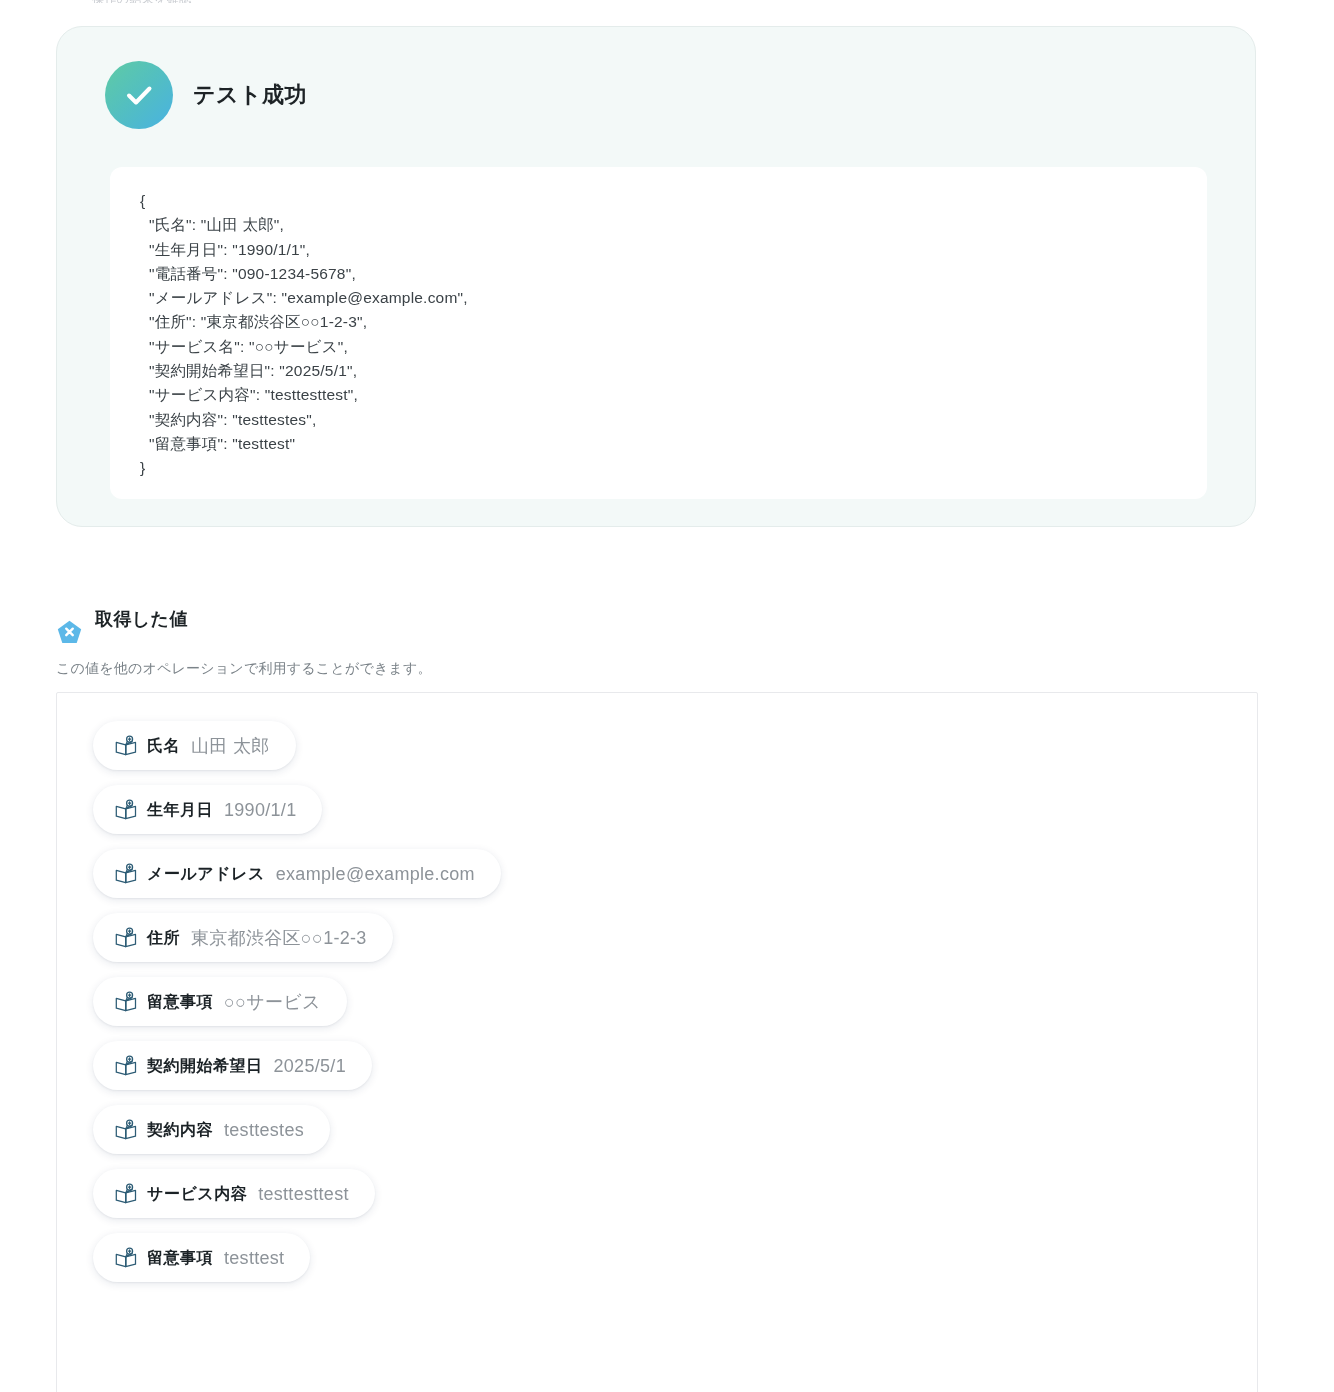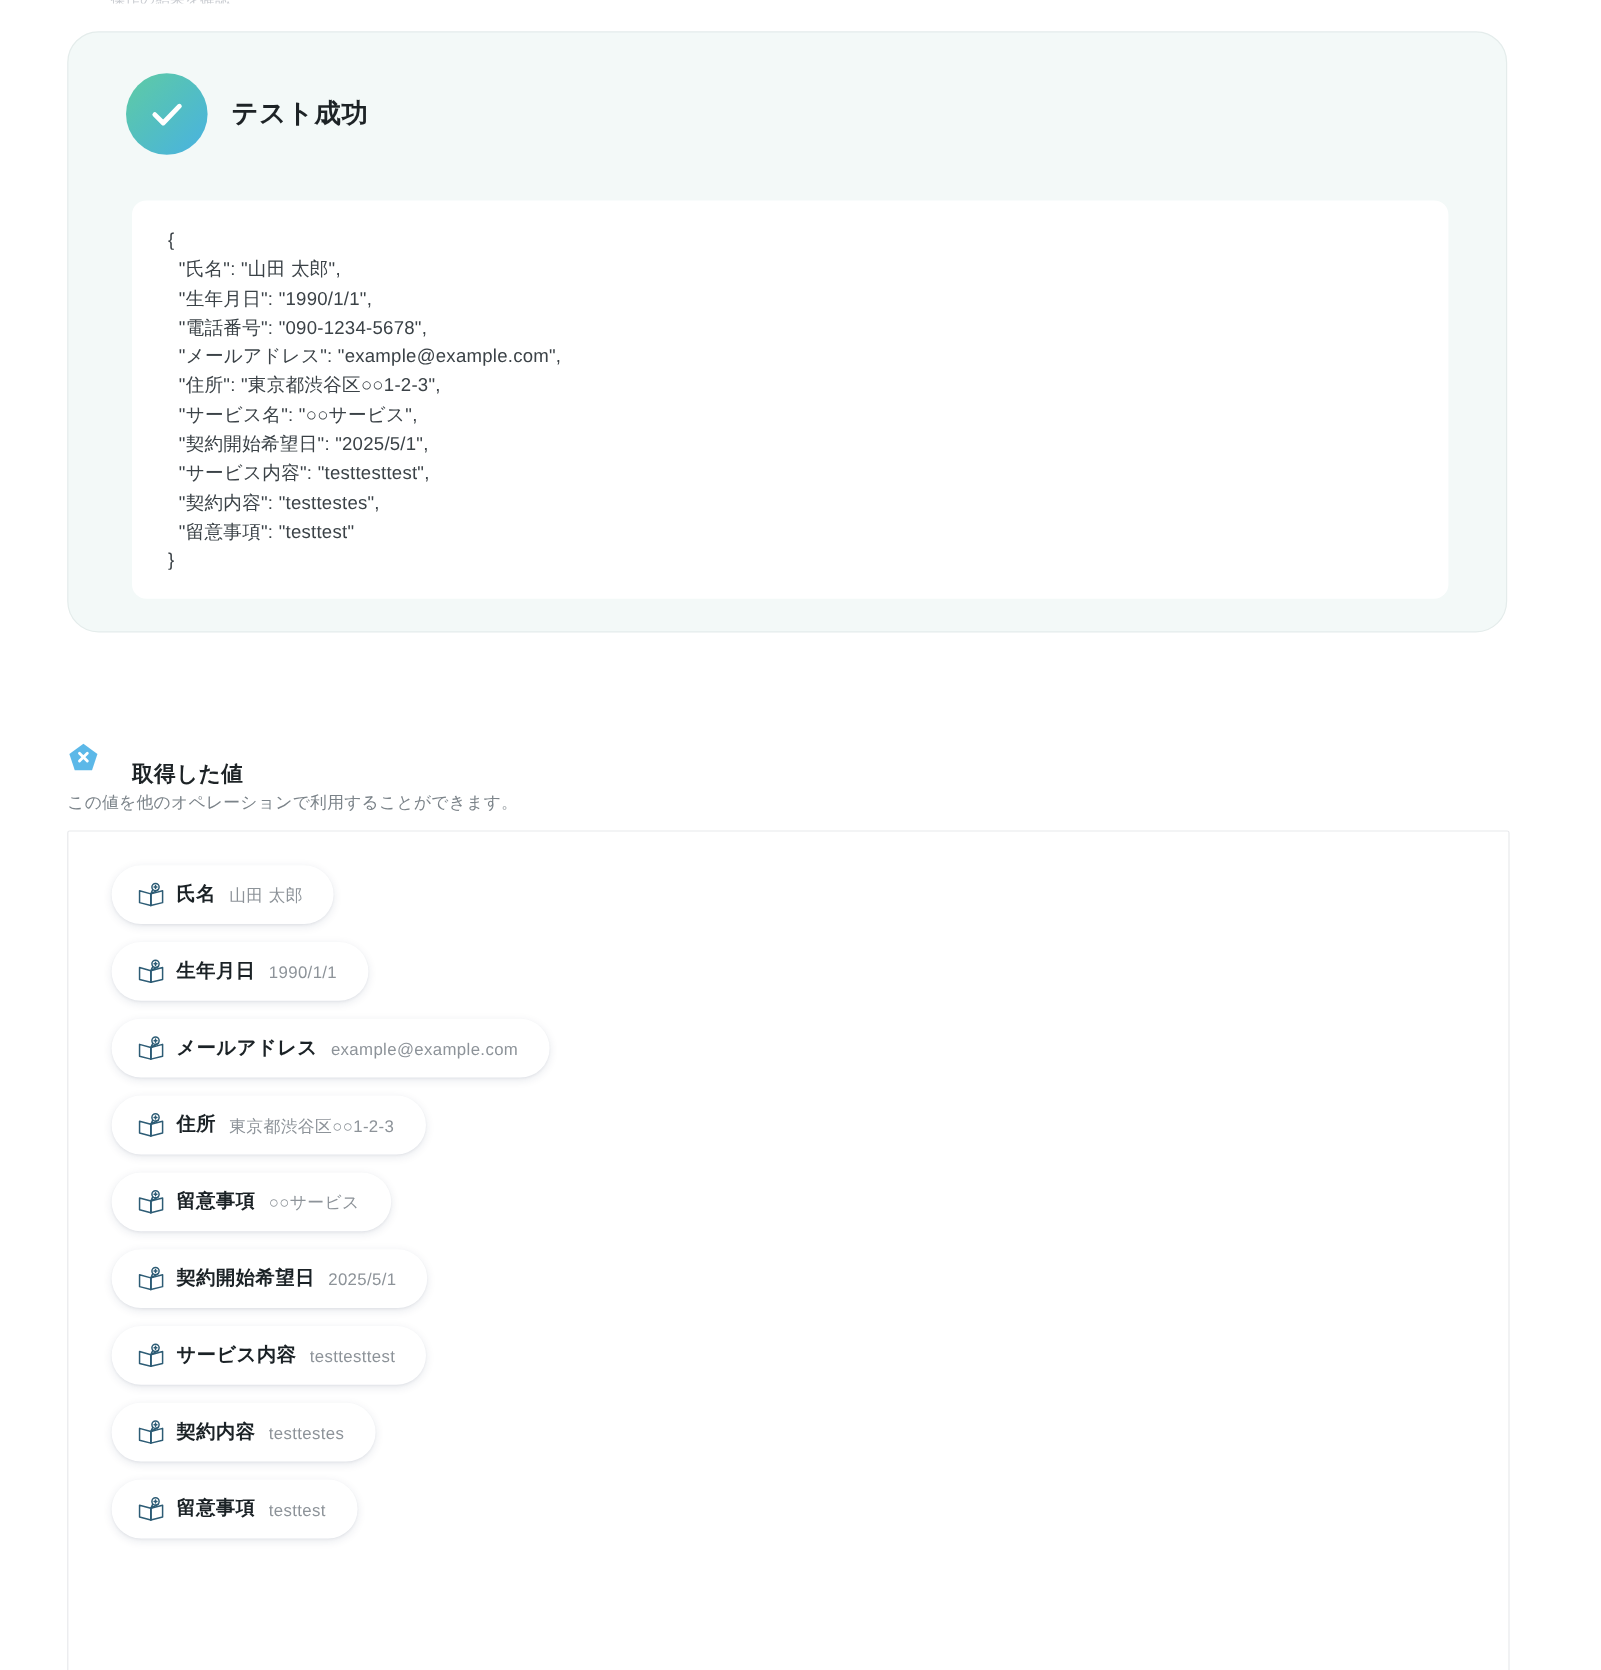--- a/index.html
+++ b/index.html
@@ -101,22 +101,22 @@
   
   .values-section {
     position: absolute;
     left: 56px;
     top: 618px;
     width: 1202px;
   }
 
   .values-head {
     display: flex;
-    align-items: flex-start;
-    gap: 27px;
+    align-items: flex-end;
+    gap: 12px;
     height: 28px;
   }
   .pentagon-icon {
     width: 27px;
     height: 27px;
     flex: none;
     display: block;
   }
   .values-title {
     font-size: 18px;
@@ -165,21 +165,21 @@
   }
 
   .pill-label {
     font-size: 16px;
     font-weight: 700;
     color: #1b2226;
     letter-spacing: .5px;
     line-height: 1;
   }
   .pill-value {
-    font-size: 14px;
+    font-size: 18px;
     font-weight: 400;
     color: #8d9399;
     letter-spacing: .3px;
     line-height: 1;
     margin-left: 2px;
   }
 </style>
 </head>
 <body>
 
@@ -337,54 +337,54 @@
       <svg class="book-icon" viewBox="0 0 24 24" aria-hidden="true">
         <g fill="none" stroke="#2d5c75" stroke-width="1.25" stroke-linecap="round" stroke-linejoin="round">
           <path d="M2.3 8.3 L2.3 18.2 L11.7 20.6 L11.7 10.9 Z"></path>
           <path d="M21.5 8.3 L21.5 18.2 L11.7 20.6 L11.7 10.9 Z"></path>
           <path d="M11.7 10.9 L11.7 20.6"></path>
           <circle cx="15.6" cy="5.2" r="3.0"></circle>
           <path d="M13.3 7.4 L11.7 10.9 L18.0 7.4"></path>
           <path d="M15.6 3.9 L15.6 6.5 M14.4 5.2 L16.8 5.2"></path>
         </g>
       </svg>
+      <span class="pill-label">契約内容</span>
+      <span class="pill-value">testtestes</span>
+    </div>
+  </div>
+
+  <div class="pill-row">
+    <div class="pill">
+      <svg class="book-icon" viewBox="0 0 24 24" aria-hidden="true">
+        <g fill="none" stroke="#2d5c75" stroke-width="1.25" stroke-linecap="round" stroke-linejoin="round">
+          <path d="M2.3 8.3 L2.3 18.2 L11.7 20.6 L11.7 10.9 Z"></path>
+          <path d="M21.5 8.3 L21.5 18.2 L11.7 20.6 L11.7 10.9 Z"></path>
+          <path d="M11.7 10.9 L11.7 20.6"></path>
+          <circle cx="15.6" cy="5.2" r="3.0"></circle>
+          <path d="M13.3 7.4 L11.7 10.9 L18.0 7.4"></path>
+          <path d="M15.6 3.9 L15.6 6.5 M14.4 5.2 L16.8 5.2"></path>
+        </g>
+      </svg>
       <span class="pill-label">サービス内容</span>
       <span class="pill-value">testtesttest</span>
     </div>
   </div>
 
   <div class="pill-row">
     <div class="pill">
       <svg class="book-icon" viewBox="0 0 24 24" aria-hidden="true">
         <g fill="none" stroke="#2d5c75" stroke-width="1.25" stroke-linecap="round" stroke-linejoin="round">
           <path d="M2.3 8.3 L2.3 18.2 L11.7 20.6 L11.7 10.9 Z"></path>
           <path d="M21.5 8.3 L21.5 18.2 L11.7 20.6 L11.7 10.9 Z"></path>
           <path d="M11.7 10.9 L11.7 20.6"></path>
           <circle cx="15.6" cy="5.2" r="3.0"></circle>
           <path d="M13.3 7.4 L11.7 10.9 L18.0 7.4"></path>
           <path d="M15.6 3.9 L15.6 6.5 M14.4 5.2 L16.8 5.2"></path>
         </g>
       </svg>
-      <span class="pill-label">契約内容</span>
-      <span class="pill-value">testtestes</span>
-    </div>
-  </div>
-
-  <div class="pill-row">
-    <div class="pill">
-      <svg class="book-icon" viewBox="0 0 24 24" aria-hidden="true">
-        <g fill="none" stroke="#2d5c75" stroke-width="1.25" stroke-linecap="round" stroke-linejoin="round">
-          <path d="M2.3 8.3 L2.3 18.2 L11.7 20.6 L11.7 10.9 Z"></path>
-          <path d="M21.5 8.3 L21.5 18.2 L11.7 20.6 L11.7 10.9 Z"></path>
-          <path d="M11.7 10.9 L11.7 20.6"></path>
-          <circle cx="15.6" cy="5.2" r="3.0"></circle>
-          <path d="M13.3 7.4 L11.7 10.9 L18.0 7.4"></path>
-          <path d="M15.6 3.9 L15.6 6.5 M14.4 5.2 L16.8 5.2"></path>
-        </g>
-      </svg>
       <span class="pill-label">留意事項</span>
       <span class="pill-value">testtest</span>
     </div>
   </div>
 </div>
   </div>
 
 </section>
 
 </body></html>

